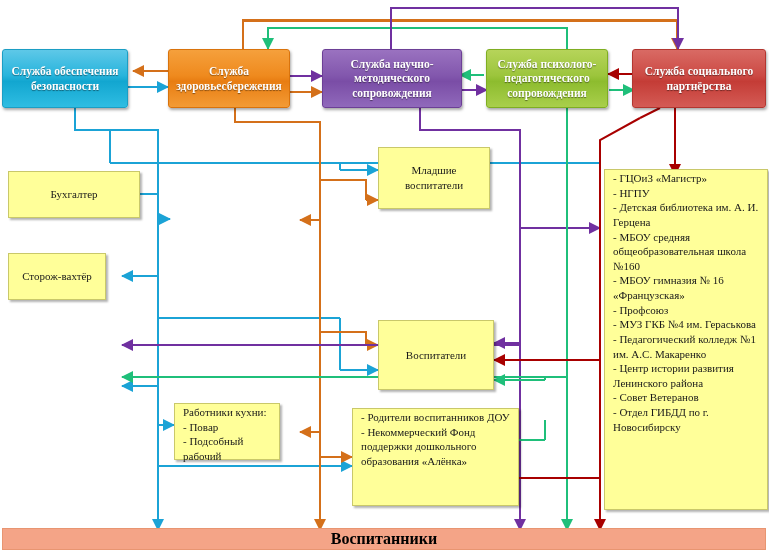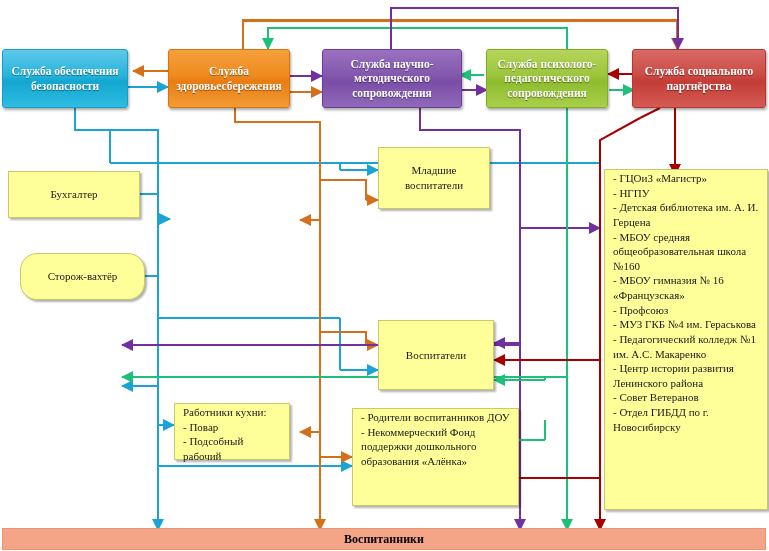--- a/index.html
+++ b/index.html
@@ -92,21 +92,21 @@
   .pupils {
     position: absolute;
     box-sizing: border-box;
     background: #f4a487;
     border: 1px solid #e89571;
     display: flex;
     align-items: center;
     justify-content: center;
     color: #000000;
     font-weight: bold;
-    font-size: 12px;
+    font-size: 16px;
   }
 </style>
 </head>
 <body>
 
 <div id="canvas">
 
   <svg id="wires" viewBox="0 0 769 551" width="769" height="551">
     <defs>
       <marker id="ar-cy" markerWidth="7" markerHeight="7" refX="5.5" refY="3" orient="auto">
@@ -253,25 +253,25 @@
 сопровождения</span>
   </div>
 
   <div class="svc svc-social" style="left:632px; top:49px; width:134px; height:59px;">
     <span>Служба социального
 партнёрства</span>
   </div>
 
   <div class="note center" style="left:8px; top:171px; width:132px; height:47px;">Бухгалтер</div>
 
-  <div class="note center" style="left:20px; top:253px; width:125px; height:47px;border-radius:17px;">Сторож-вахтёр</div>
-
-
-
-  <div class="note" style="left:174px; top:403px; width:116px; height:57px;">Работники кухни:
+  <div class="note center" style="left:8px; top:253px; width:98px; height:47px;">Сторож-вахтёр</div>
+
+
+
+  <div class="note" style="left:174px; top:403px; width:106px; height:57px;">Работники кухни:
 - Повар
 - Подсобный рабочий</div>
 
   <div class="note center" style="left:378px; top:147px; width:112px; height:62px;">Младшие
 воспитатели</div>
 
   <div class="note center" style="left:378px; top:320px; width:116px; height:70px;">Воспитатели</div>
 
   <div class="note" style="left:352px; top:408px; width:167px; height:98px;">- Родители воспитанников ДОУ
 - Некоммерческий Фонд  поддержки дошкольного образования «Алёнка»</div>

